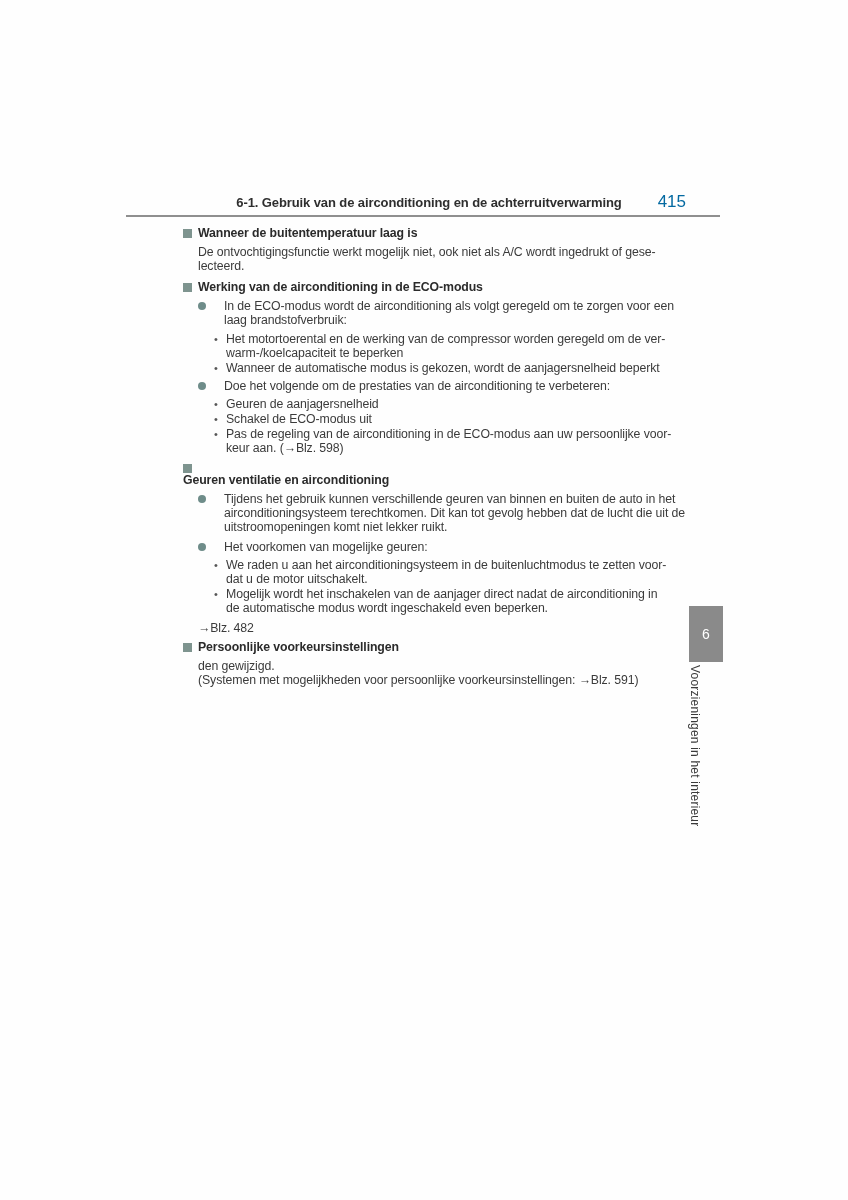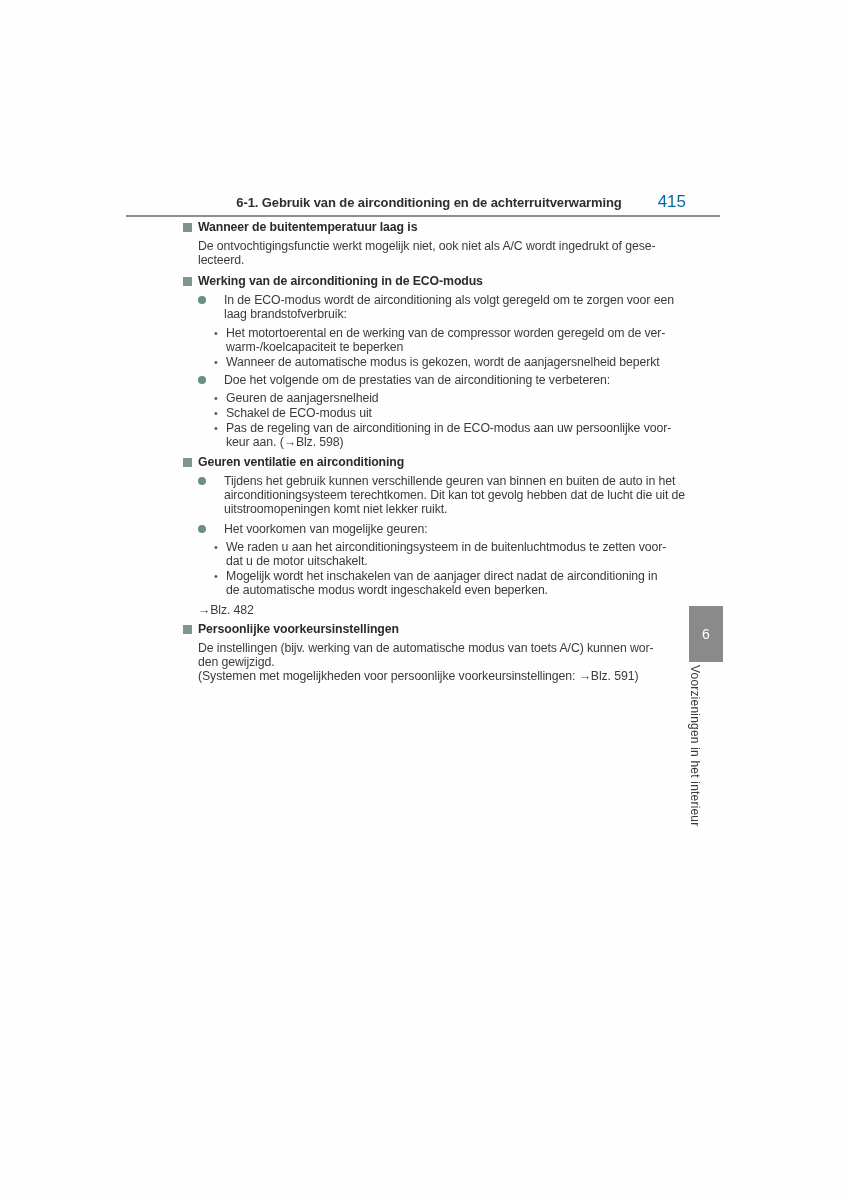--- a/index.html
+++ b/index.html
@@ -9,32 +9,32 @@
   }
   
   .header{
     position:absolute;top:192px;left:126px;width:560px;
     display:flex;justify-content:flex-end;align-items:baseline;gap:36px;
   }
   .header-title{font-size:13px;font-weight:700;color:#2e2e2e;white-space:nowrap;letter-spacing:-0.1px;}
   .page-number{font-size:17px;font-weight:400;color:#0369a1;}
   .header-rule{position:absolute;left:126px;top:215px;width:594px;height:2px;background:#8f8f8f;}
   
-  .content{position:absolute;left:183px;top:220px;width:500px;font-size:12.3px;line-height:14px;}
+  .content{position:absolute;left:183px;top:226px;width:500px;font-size:12.3px;line-height:14px;}
   .ln{white-space:nowrap;letter-spacing:-0.1px;}
   .blk{display:flex;align-items:flex-start;}
   .heading{margin:0 0 5px 0;font-weight:700;color:#2b2b2b;}
   .sq{flex:0 0 auto;width:9px;height:9px;background:#7e948f;margin:3px 6px 0 0;}
   .para{display:block;margin:0 0 7px 15px;}
   .para-ref{display:block;margin:0 0 5px 15px;}
   .bullet{margin:0 0 5px 15px;gap:12px;}
   .ci{flex:0 0 auto;width:8px;height:8px;border-radius:50%;background:#6e8c89;margin:3px 6px 0 0;}
   .sub{margin:0 0 1px 29px;}
   .dot{flex:0 0 auto;width:8px;color:#555;font-size:11px;line-height:14px;margin-right:6px;text-align:center;}
-  .mb4{margin-bottom:4px;}.mb6{margin-bottom:6px;}.mt2{margin-top:2px;}
+  .mb4{margin-bottom:4px;}.mb6{margin-bottom:6px;}.mt2{margin-top:2px;flex-direction:column;}
   
   .chapter-tab{
     position:absolute;left:689px;top:606px;width:34px;height:56px;background:#8a8a8a;
     display:flex;align-items:center;justify-content:center;
   }
   .chapter-tab-number{color:#fff;font-size:14px;}
   .chapter-vertical-title{
     position:absolute;left:688px;top:665px;height:200px;
     writing-mode:vertical-rl;font-size:12px;color:#3a3a3a;white-space:nowrap;letter-spacing:0.2px;
   }
@@ -167,21 +167,20 @@
   </div>
 
   <div class="blk heading">
     <span class="sq"></span>
     <div>
         <div class="ln">Persoonlijke voorkeursinstellingen</div>
       </div>
   </div>
 
   <div class="para">
-    <div class="ln">De instellingen (bijv. werking van de automatische modus van toets A/C) kunnen wor-</div>
     <div class="ln">den gewijzigd.</div>
     <div class="ln">(Systemen met mogelijkheden voor persoonlijke voorkeursinstellingen: →Blz. 591)</div>
   </div>
 
 </div>
 
 <div class="chapter-tab">
   <span class="chapter-tab-number">6</span>
 </div>
 <div class="chapter-vertical-title">Voorzieningen in het interieur</div>

